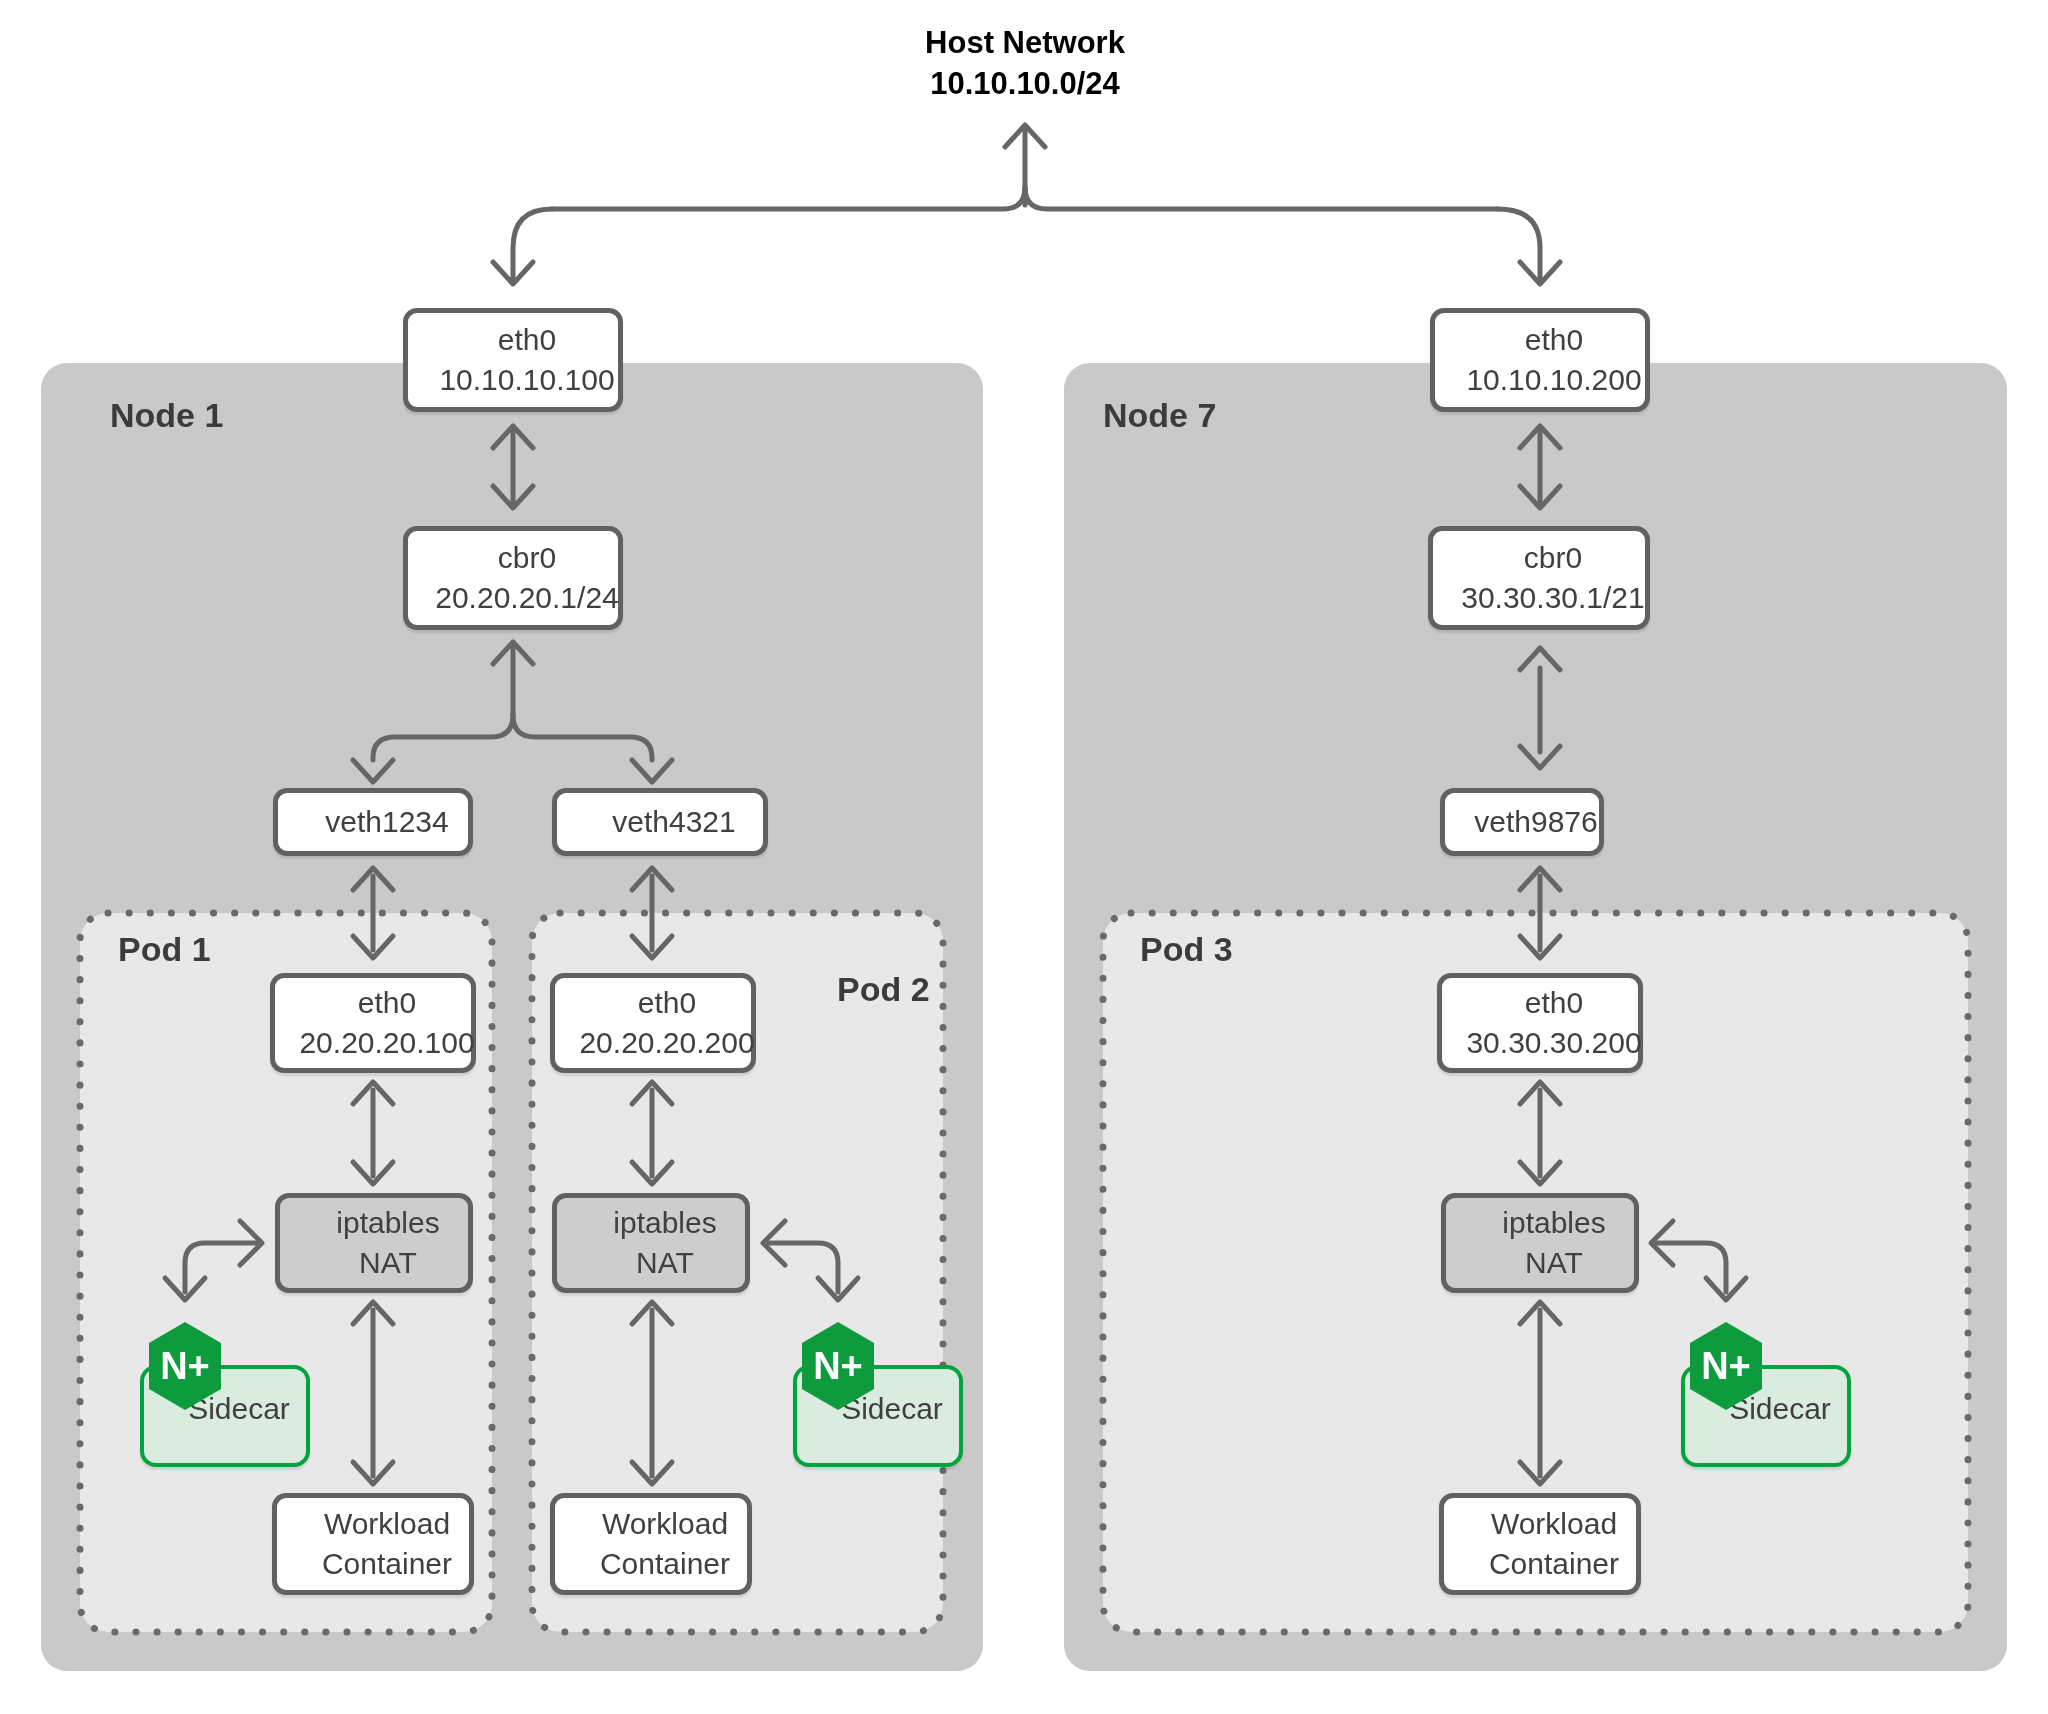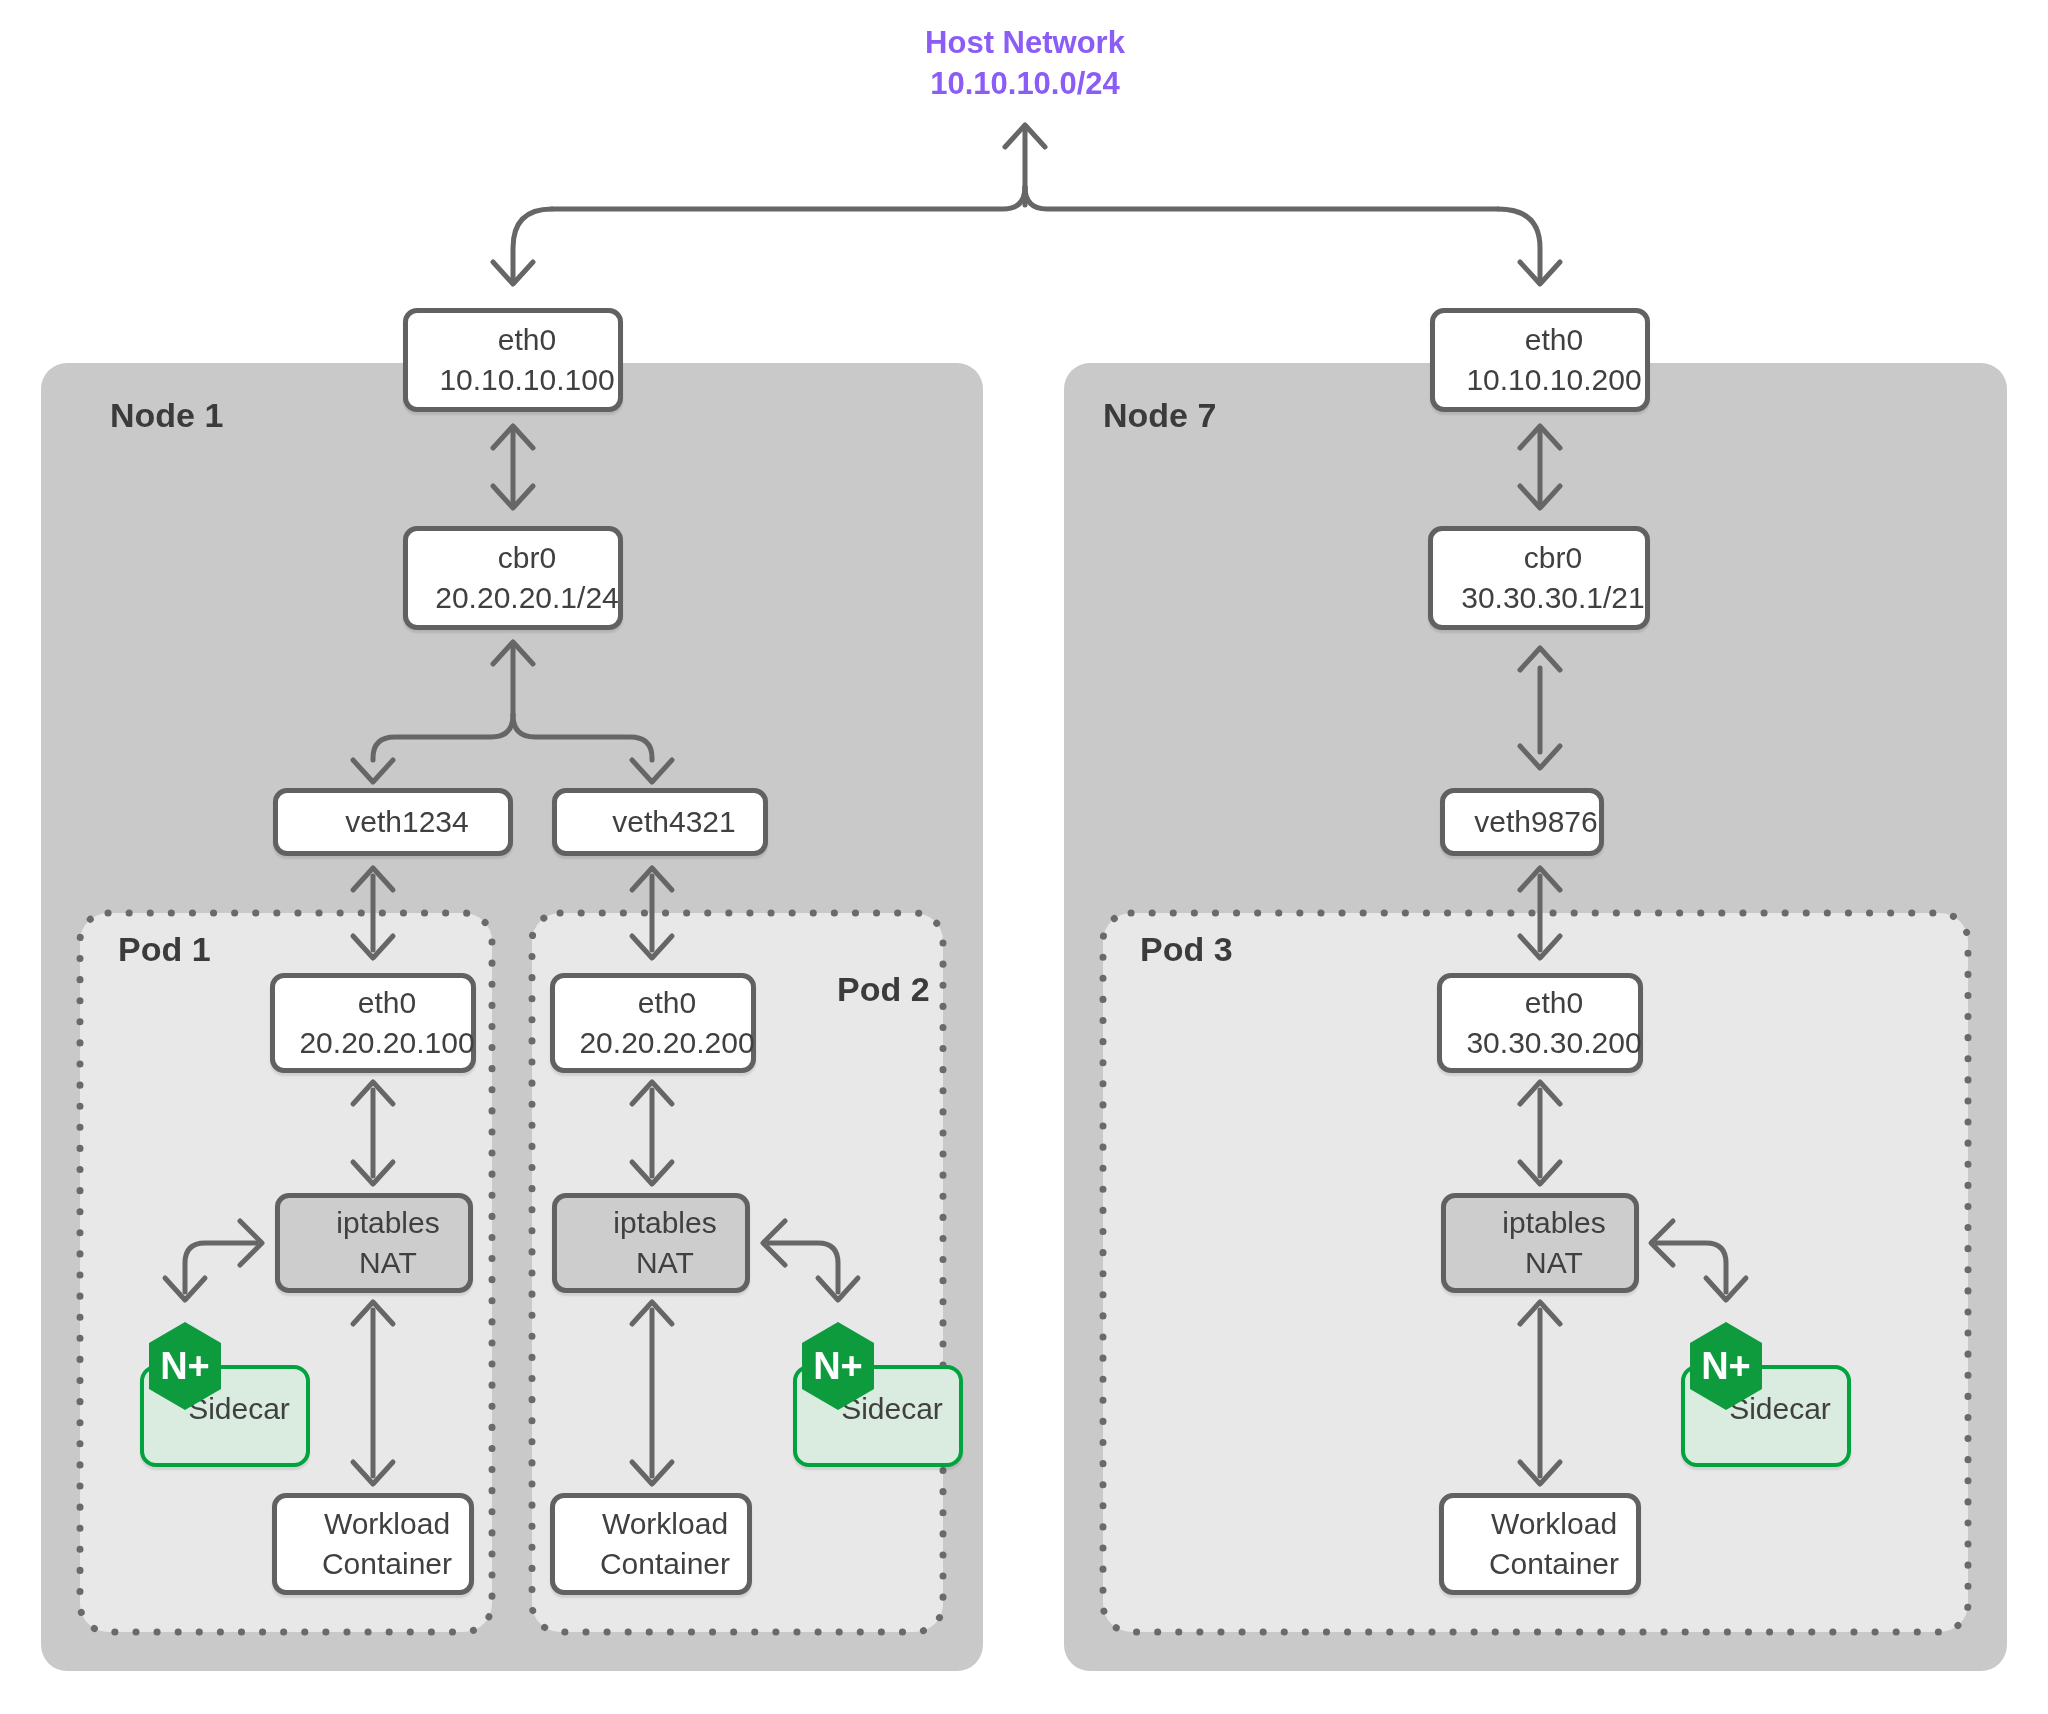--- a/index.html
+++ b/index.html
@@ -5,21 +5,21 @@
   html,body{margin:0;padding:0;background:#ffffff;}
   body{font-family:"Liberation Sans", sans-serif;}
   .canvas{position:relative;width:2048px;height:1714px;background:#ffffff;overflow:hidden;}
 
   .node{position:absolute;background:#c9c9c9;border-radius:26px;}
   .pod{position:absolute;background:#e8e8e8;border-radius:28px;}
 
   .diagram-label{position:absolute;font-weight:bold;font-size:34px;color:#3b3b3b;white-space:nowrap;}
 
   .title{position:absolute;left:1025px;top:22px;transform:translateX(-50%);
-         text-align:center;font-weight:bold;font-size:31px;line-height:41px;color:#8b5cf6;white-space:nowrap;}
+         text-align:center;font-weight:bold;font-size:31px;line-height:41px;color:#000000;white-space:nowrap;}
 
   .box{position:absolute;box-sizing:border-box;background:#ffffff;border:5px solid #616161;
        border-radius:14px;display:flex;flex-direction:column;align-items:center;justify-content:center;
        font-size:30px;line-height:40px;color:#404040;text-align:center;
        box-shadow:0 3px 2px rgba(0,0,0,0.10);padding-left:28px;}
   .box.gray{background:#cdcdcd;}
   .box.green{background:#d9ecdf;border:4px solid #00a33e;border-radius:16px;
              justify-content:center;padding-bottom:14px;margin-left:40px;}
 
   .hex{position:absolute;width:80px;height:92px;display:flex;align-items:center;justify-content:center;}
@@ -151,21 +151,21 @@
   <div class="diagram-label" style="left:1140px;top:930px;">Pod 3</div>
 
   <div class="box" style="left:403px;top:308px;width:220px;height:104px;">
     <div>eth0</div>
     <div>10.10.10.100</div>
   </div>
   <div class="box" style="left:403px;top:526px;width:220px;height:104px;">
     <div>cbr0</div>
     <div>20.20.20.1/24</div>
   </div>
-  <div class="box" style="left:273px;top:788px;width:240px;height:68px;">veth1234</div>
+  <div class="box" style="left:273px;top:788px;width:200px;height:68px;">veth1234</div>
   <div class="box" style="left:552px;top:788px;width:216px;height:68px;">veth4321</div>
 
   <div class="box" style="left:270px;top:973px;width:206px;height:100px;">
     <div>eth0</div>
     <div>20.20.20.100</div>
   </div>
   <div class="box gray" style="left:275px;top:1193px;width:198px;height:100px;">
     <div>iptables</div>
     <div>NAT</div>
   </div>

